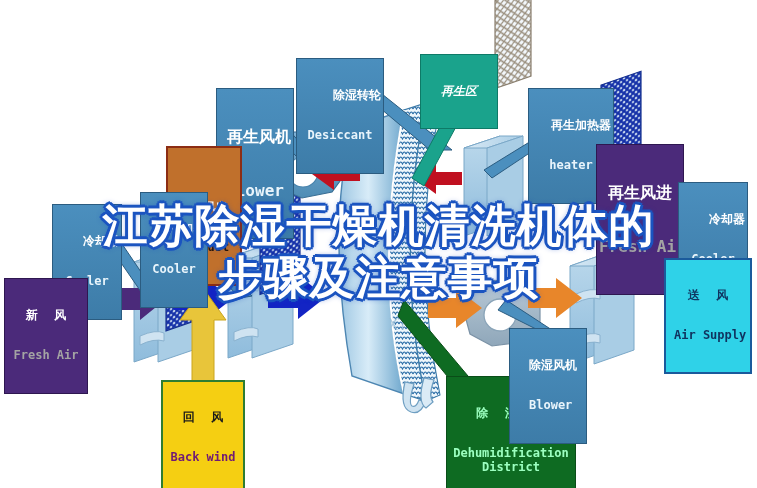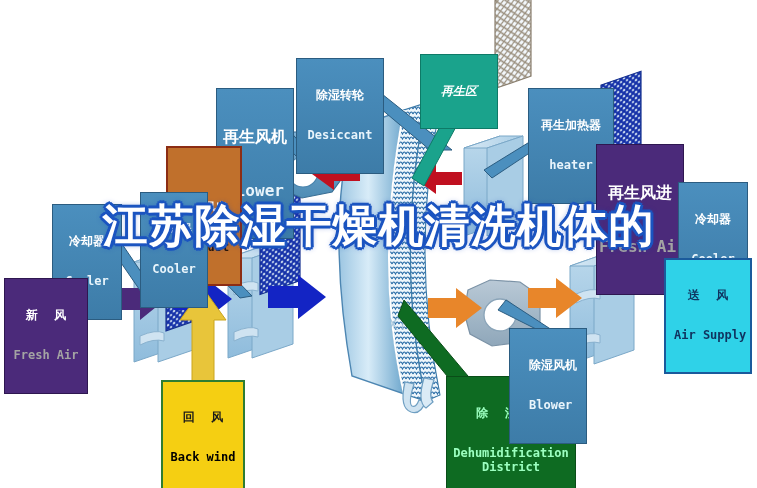--- a/index.html
+++ b/index.html
@@ -9,21 +9,21 @@
 
   
   .lbl{position:absolute;box-sizing:border-box;text-align:center;line-height:1.12;
        white-space:pre;letter-spacing:0px;}
   .lbl .cn{display:block;font-family:"DejaVu Sans","Liberation Sans",sans-serif;font-weight:bold;}
   .lbl .en{display:block;font-family:"DejaVu Sans Mono","Liberation Mono",monospace;font-weight:bold;}
 
   
   .blue{background:linear-gradient(180deg,#4b8fbe 0%,#3d7ca8 100%);
         border:1px solid #2b5c80;color:#ffffff;}
-  .blue .cn{color:#ffffff;}
+  .blue .cn{color:#ffffff;text-align:right;}
   .blue .en{color:#e8f4fb;}
 
   
   .teal{background:#1aa38c;border:1px solid #0e7a67;color:#d6fff5;}
   .teal .cn{color:#ffffff;font-style:italic;}
   .teal .en{color:#cffdf1;}
 
   
   .purple{background:#4b2a7a;border:1px solid #2e1750;}
   .purple .cn{color:#ffffff;}
@@ -35,21 +35,21 @@
   .orange .en{color:#2b1608;}
 
   
   .cyan{background:#2fd2e8;border:2px solid #1a5a9c;}
   .cyan .cn{color:#10335f;}
   .cyan .en{color:#10335f;}
 
   
   .yellow{background:#f5cf12;border:2px solid #2e7d32;}
   .yellow .cn{color:#1a1a1a;}
-  .yellow .en{color:#000000;}
+  .yellow .en{color:#701a75;}
 
   
   .green{background:#0e6b22;border:1px solid #0a4d18;}
   .green .cn{color:#9cffc0;}
   .green .en{color:#9cffc0;}
 
   
   #overlay-title{position:absolute;left:0;top:200px;width:757px;text-align:center;
      font-family:"DejaVu Sans","Liberation Sans",sans-serif;font-weight:bold;
      font-size:45px;line-height:52px;color:#ffffff;letter-spacing:1px;
@@ -288,15 +288,16 @@
     <span class="en">Blower</span>
   </div>
 
   <div class="lbl cyan" style="left:664px;top:258px;width:88px;padding:2px 8px;font-size:12px;">
     <span class="cn">送    风</span>
     <span class="en">Air Supply</span>
   </div>
 
   <div id="overlay-title">
     <span>江苏除湿干燥机清洗机体的</span>
+    <span>步骤及注意事项</span>
   </div>
 
 </div>
 
 </body></html>

